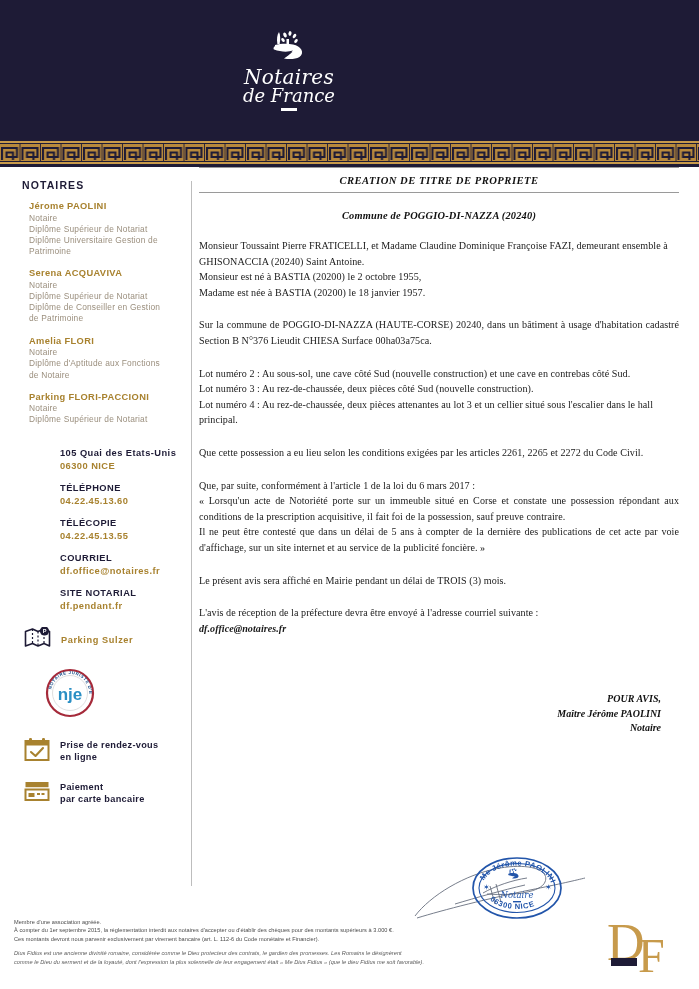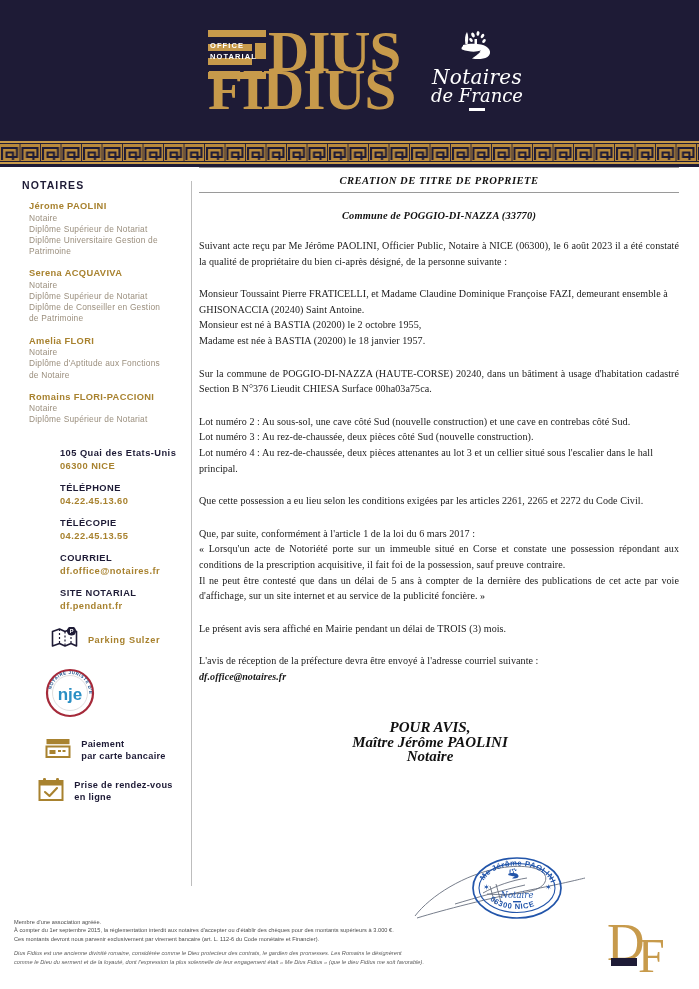--- a/index.html
+++ b/index.html
@@ -171,21 +171,20 @@
     letter-spacing: 0.45px;
     line-height: 13px;
   }
   .c-gap { height: 9px; }
 
   .row-icon {
     display: flex;
     align-items: center;
     margin-top: 14px;
     padding-left: 2px;
-    justify-content: center;
   }
   .row-icon .txt {
     margin-left: 10px;
     font-size: 9.2px;
     font-weight: bold;
     color: #1e1b36;
     line-height: 12px;
     letter-spacing: 0.3px;
   }
   .row-icon .txt.gold { color: #a8822f; letter-spacing: 0.6px; }
@@ -223,23 +222,23 @@
     line-height: 15.6px;
     color: #1a1a1a;
     margin-top: 17px;
     text-align: justify;
     letter-spacing: 0.05px;
   }
   .p.nj { text-align: left; }
   .p .bi { font-weight: bold; font-style: italic; }
 
   .signoff {
-    margin-top: 36px;
-    text-align: center;
-    font-size: 15px;
+    margin-top: 56px;
+    text-align: right;
+    font-size: 10px;
     font-style: italic;
     font-weight: bold;
     line-height: 14.5px;
     color: #111;
     padding-right: 18px;
   }
 
   
   .stamp-area {
     position: absolute;
@@ -277,35 +276,20 @@
     right: 22px; top: -2px;
     width: 72px; height: 60px;
   }
 </style>
 </head>
 <body>
 
 <div class="header">
   <div class="logo-wrap">
 
-    <div class="dius-block">
-      <div class="bars">
-        <div class="bar b1"></div>
-        <div class="bar b2"></div>
-        <div class="bar b3"></div>
-        <div class="bar b4"></div>
-        <div class="bar-sq"></div>
-      </div>
-      <div class="on-label">
-        <div>OFFICE</div>
-        <div>NOTARIAL</div>
-      </div>
-      <div class="word word-dius">DIUS</div>
-      <div class="word word-fidius">FIDIUS</div>
-    </div>
 
     <div class="ndf">
       <div class="ndf-mark">
         <svg width="60" height="36" viewBox="0 0 60 36">
           <g fill="#ffffff">
             <path d="M20 2 c1.5 3 1.5 8 0.6 12 l-2.2 0 c-0.8-4.5-0.5-9 1.6-12z"></path>
             <ellipse cx="26" cy="5" rx="1.6" ry="2.6" transform="rotate(-25 26 5)"></ellipse>
             <ellipse cx="31" cy="3.5" rx="1.5" ry="2.4" transform="rotate(10 31 3.5)"></ellipse>
             <ellipse cx="35.5" cy="6" rx="1.5" ry="2.4" transform="rotate(35 35.5 6)"></ellipse>
             <ellipse cx="24" cy="10" rx="1.4" ry="2.2" transform="rotate(-40 24 10)"></ellipse>
@@ -364,21 +348,21 @@
     </div>
 
     <div class="notary">
       <div class="notary-name">Amelia FLORI</div>
       <div class="notary-line">Notaire</div>
       <div class="notary-line">Diplôme d'Aptitude aux Fonctions</div>
       <div class="notary-line">de Notaire</div>
     </div>
 
     <div class="notary">
-      <div class="notary-name">Romains FLORI-PACCIONI</div>
+      <div class="notary-name">Parking FLORI-PACCIONI</div>
       <div class="notary-line">Notaire</div>
       <div class="notary-line">Diplôme Supérieur de Notariat</div>
     </div>
 
     <div class="contact">
       <div class="c-strong">105 Quai des Etats-Unis</div>
       <div class="c-gold">06300 NICE</div>
       <div class="c-gap"></div>
       <div class="c-strong">TÉLÉPHONE</div>
       <div class="c-gold">04.22.45.13.60</div>
@@ -413,61 +397,60 @@
         <path id="njeArcTop" d="M 26 26 m -19 0 a 19 19 0 1 1 38 0" fill="none"></path>
         <text font-size="4.4" font-weight="bold" fill="#1b4f8a" letter-spacing="0.5" font-family="Liberation Sans, sans-serif">
           <textPath href="#njeArcTop" startOffset="6%">NOTAIRE  JURISTE  D'ENTREPRISE</textPath>
         </text>
         <text x="26" y="33" font-size="17" font-weight="bold" fill="#2a8fc4" text-anchor="middle" font-family="Liberation Sans, sans-serif">nje</text>
       </svg>
     </div>
 
     <div class="row-icon">
       <span>
+        <svg width="26" height="25" viewBox="0 0 26 25">
+          <rect x="1.5" y="4" width="23" height="19" fill="none" stroke="#a8822f" stroke-width="2"></rect>
+          <rect x="1.5" y="4" width="23" height="4.5" fill="#a8822f"></rect>
+          <rect x="5" y="1" width="3" height="5" rx="1.2" fill="#a8822f"></rect>
+          <rect x="18" y="1" width="3" height="5" rx="1.2" fill="#a8822f"></rect>
+          <path d="M7 15 L11.5 19 L19 11" fill="none" stroke="#a8822f" stroke-width="2.1" stroke-linecap="round" stroke-linejoin="round"></path>
+        </svg>
+      </span>
+      <span class="txt">
+        <span>Prise de rendez-vous</span><br>
+        <span>en ligne</span>
+      </span>
+    </div>
+
+    <div class="row-icon">
+      <span>
         <svg width="26" height="22" viewBox="0 0 26 22">
           <rect x="1.5" y="2" width="23" height="5.2" fill="#a8822f"></rect>
           <rect x="1.5" y="9.5" width="23" height="10.5" fill="none" stroke="#a8822f" stroke-width="2"></rect>
           <rect x="4.5" y="13" width="6" height="4" fill="#a8822f"></rect>
           <rect x="13" y="13" width="3" height="2" fill="#a8822f"></rect>
           <rect x="17.5" y="13" width="3" height="2" fill="#a8822f"></rect>
         </svg>
       </span>
       <span class="txt">
         <span>Paiement</span><br>
         <span>par carte bancaire</span>
       </span>
     </div>
 
-    <div class="row-icon">
-      <span>
-        <svg width="26" height="25" viewBox="0 0 26 25">
-          <rect x="1.5" y="4" width="23" height="19" fill="none" stroke="#a8822f" stroke-width="2"></rect>
-          <rect x="1.5" y="4" width="23" height="4.5" fill="#a8822f"></rect>
-          <rect x="5" y="1" width="3" height="5" rx="1.2" fill="#a8822f"></rect>
-          <rect x="18" y="1" width="3" height="5" rx="1.2" fill="#a8822f"></rect>
-          <path d="M7 15 L11.5 19 L19 11" fill="none" stroke="#a8822f" stroke-width="2.1" stroke-linecap="round" stroke-linejoin="round"></path>
-        </svg>
-      </span>
-      <span class="txt">
-        <span>Prise de rendez-vous</span><br>
-        <span>en ligne</span>
-      </span>
-    </div>
-
   </div>
 
   <div class="main">
 
     <div class="hrule"></div>
     <div class="doc-title">CREATION DE TITRE DE PROPRIETE</div>
     <div class="hrule"></div>
 
-    <div class="commune">Commune de POGGIO-DI-NAZZA (33770)</div>
-
-    <div class="p">Suivant acte reçu par Me Jérôme PAOLINI, Officier Public, Notaire à NICE (06300), le 6 août 2023 il a été constaté la qualité de propriétaire du bien ci-après désigné, de la personne suivante :</div>
+    <div class="commune">Commune de POGGIO-DI-NAZZA (20240)</div>
+
     <div class="p nj" style="white-space:pre-line">Monsieur Toussaint Pierre FRATICELLI, et Madame Claudine Dominique Françoise FAZI, demeurant ensemble à GHISONACCIA (20240) Saint Antoine.
 Monsieur est né à BASTIA (20200) le 2 octobre 1955,
 Madame est née à BASTIA (20200) le 18 janvier 1957.</div>
     <div class="p">Sur la commune de POGGIO-DI-NAZZA (HAUTE-CORSE) 20240, dans un bâtiment à usage d'habitation cadastré Section B N°376 Lieudit CHIESA Surface 00ha03a75ca.</div>
     <div class="p nj" style="white-space:pre-line">Lot numéro 2 : Au sous-sol, une cave côté Sud (nouvelle construction) et une cave en contrebas côté Sud.
 Lot numéro 3 : Au rez-de-chaussée, deux pièces côté Sud (nouvelle construction).
 Lot numéro 4 : Au rez-de-chaussée, deux pièces attenantes au lot 3 et un cellier situé sous l'escalier dans le hall principal.</div>
     <div class="p">Que cette possession a eu lieu selon les conditions exigées par les articles 2261, 2265 et 2272 du Code Civil.</div>
     <div class="p" style="white-space:pre-line">Que, par suite, conformément à l'article 1 de la loi du 6 mars 2017 :
 « Lorsqu'un acte de Notoriété porte sur un immeuble situé en Corse et constate une possession répondant aux conditions de la prescription acquisitive, il fait foi de la possession, sauf preuve contraire.

